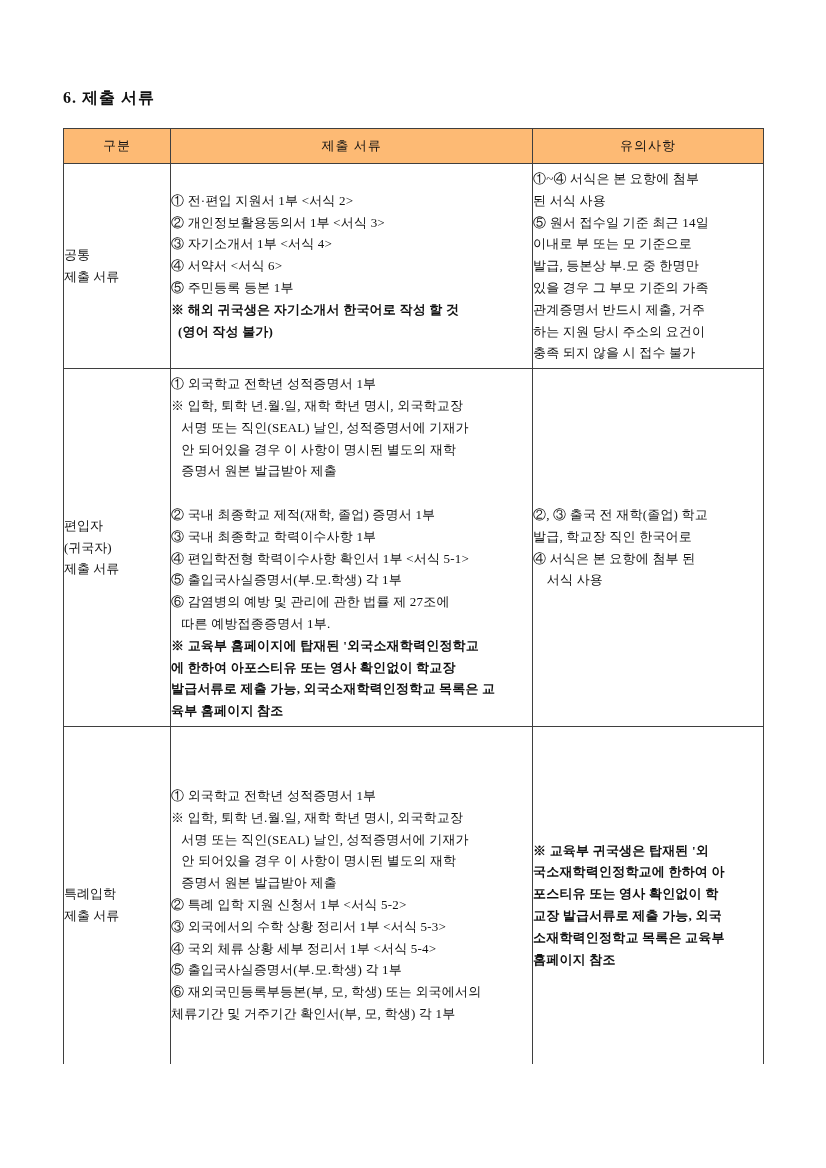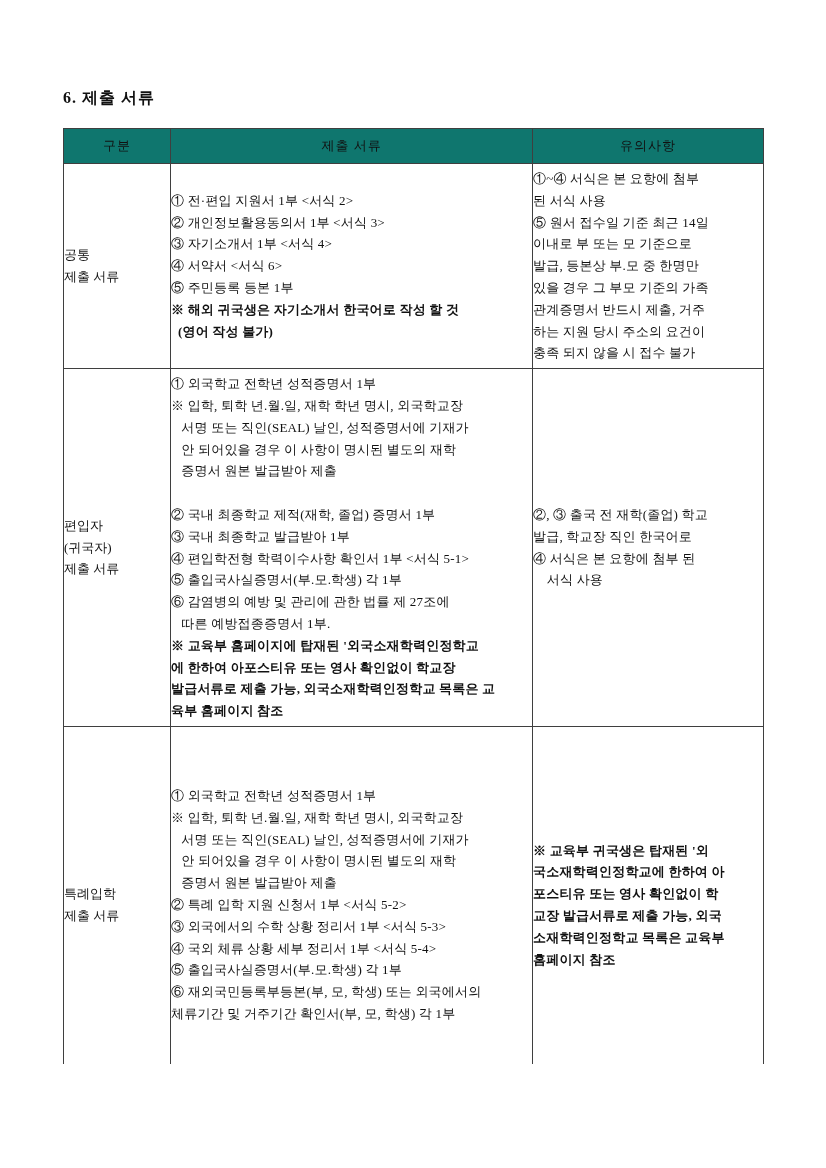--- a/index.html
+++ b/index.html
@@ -25,21 +25,21 @@
   table.submission th, table.submission td{
     border:1px solid #3f3f3f;
     vertical-align:middle;
     padding:4px 0;
     overflow:hidden;
   }
   col.c-label{width:107px;}
   col.c-docs{width:362px;}
   col.c-notes{width:231px;}
   th.header-cell{
-    background:#0f766e;
+    background:#fdba74;
     font-weight:normal;
     height:26px;
     text-align:center;
     letter-spacing:1px;
   }
   td.label-cell{
     text-align:left;
   }
   td.docs-cell{padding-left:12px;padding-right:4px;}
   td.notes-cell{padding-left:7px;padding-right:3px;}
@@ -114,21 +114,21 @@
             <div class="label-line">제출 서류</div>
           </td>
           <td class="docs-cell">
             <div class="line">① 외국학교 전학년 성적증명서 1부</div>
             <div class="line">※ 입학, 퇴학 년.월.일, 재학 학년 명시, 외국학교장</div>
             <div class="line">   서명 또는 직인(SEAL) 날인, 성적증명서에 기재가</div>
             <div class="line">   안 되어있을 경우 이 사항이 명시된 별도의 재학</div>
             <div class="line">   증명서 원본 발급받아 제출</div>
             <div class="line"></div>
             <div class="line">② 국내 최종학교 제적(재학, 졸업) 증명서 1부</div>
-            <div class="line">③ 국내 최종학교 발급받아 1부</div>
+            <div class="line">③ 국내 최종학교 학력이수사항 1부</div>
             <div class="line">④ 편입학전형 학력이수사항 확인서 1부 &lt;서식 5-1&gt;</div>
             <div class="line">⑤ 출입국사실증명서(부.모.학생) 각 1부</div>
             <div class="line">⑥ 감염병의 예방 및 관리에 관한 법률 제 27조에</div>
             <div class="line">   따른 예방접종증명서 1부.</div>
             <div class="line bold">※ 교육부 홈페이지에 탑재된 '외국소재학력인정학교</div>
             <div class="line bold">에 한하여 아포스티유 또는 영사 확인없이 학교장</div>
             <div class="line bold">발급서류로 제출 가능, 외국소재학력인정학교 목록은 교</div>
             <div class="line bold">육부 홈페이지 참조</div>
           </td>
           <td class="notes-cell">

